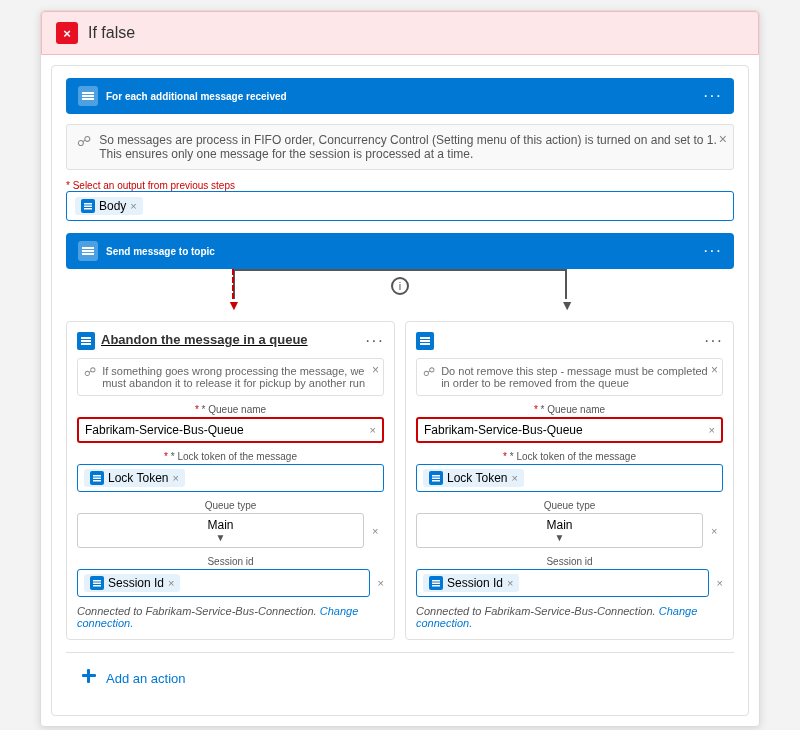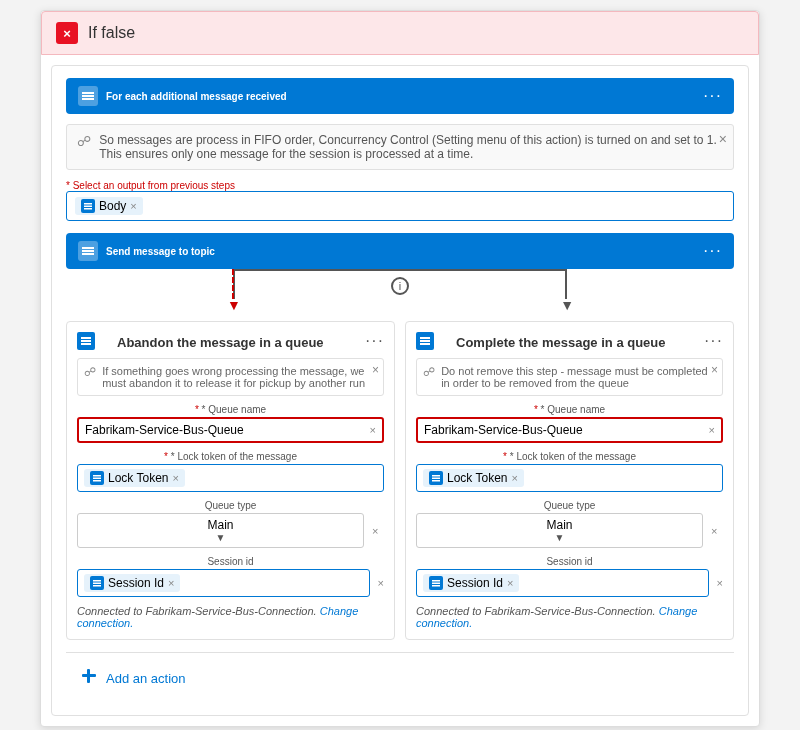--- a/index.html
+++ b/index.html
@@ -190,22 +190,23 @@
       background: #fff;
     }
     .col-card-header {
       display: flex;
       align-items: center;
       justify-content: space-between;
       margin-bottom: 8px;
     }
     .col-card-title-row {
       display: flex;
-      align-items: flex-end;
-      gap: 22px;
+      align-items: flex-start;
+      gap: 6px;
+      text-decoration: underline;
     }
     .col-card-title {
       font-size: 13px;
       font-weight: 600;
       color: #333;
     }
     .col-desc {
       display: flex;
       align-items: flex-start;
       gap: 6px;
@@ -546,21 +547,20 @@
       <div class="col-card">
         <div class="col-card-header">
           <div class="col-card-title-row">
             <div class="tag-icon" style="width:18px;height:18px;background:#0078d4;">
               <svg width="12" height="12" viewBox="0 0 12 12" fill="none">
                 <rect x="1" y="2" width="10" height="2" fill="white"></rect>
                 <rect x="1" y="5" width="10" height="2" fill="white"></rect>
                 <rect x="1" y="8" width="10" height="2" fill="white"></rect>
               </svg>
             </div>
-            <span class="col-card-title">Complete the message in a queue</span>
           </div>
           <button class="dots-menu" style="color:#555;">···</button>
         </div>
 
         <div class="col-desc">
           <span style="font-size:12px;color:#888;">☍</span>
           <span>Do not remove this step - message must be completed in order to be removed from the queue</span>
           <button class="col-desc-close">×</button>
         </div>
 

